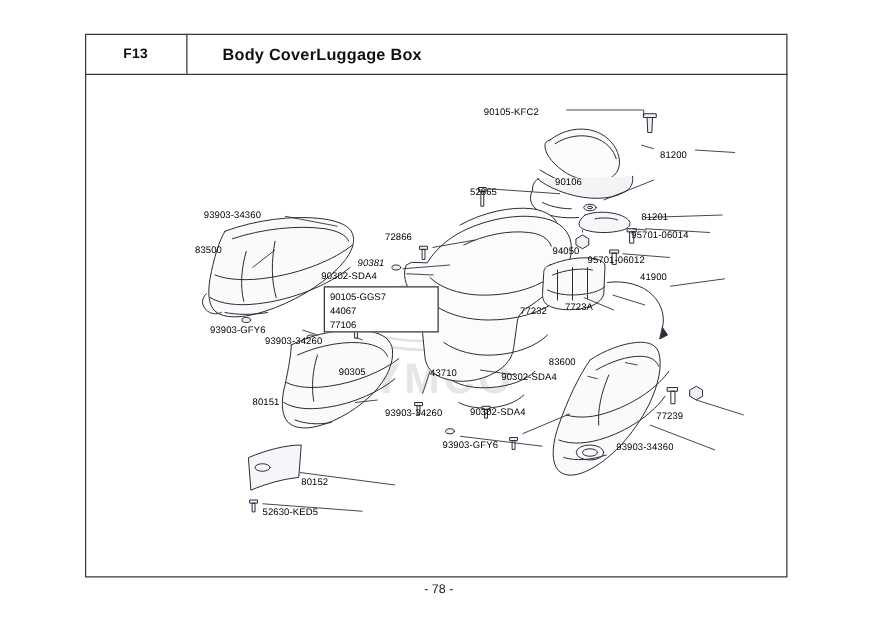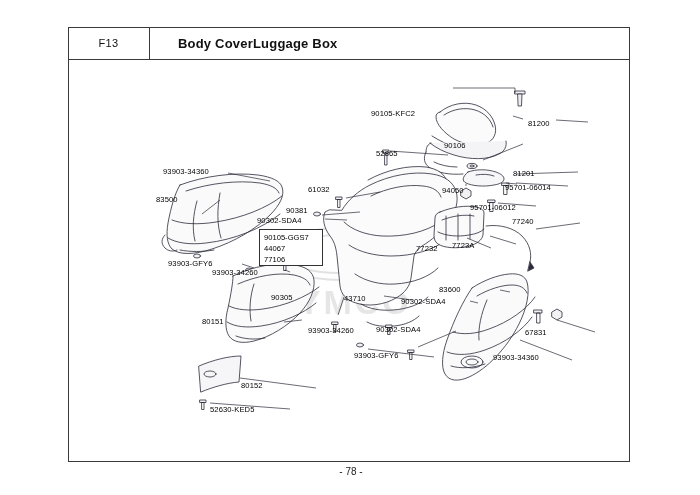--- a/index.html
+++ b/index.html
@@ -45,21 +45,21 @@
     width: 82px;
     height: 32px;
     border-right: 1px solid #3a3a3a;
     box-sizing: border-box;
     display: flex;
     align-items: center;
     justify-content: center;
   }
   .title-code {
     font-size: 11px;
-    font-weight: normal;
+    font-weight: bold;
     letter-spacing: 0.3px;
   }
   .title-text {
     position: absolute;
     left: 110px;
     top: 0;
     height: 32px;
     display: flex;
     align-items: center;
     font-size: 13px;
@@ -101,21 +101,21 @@
     font-family: "Liberation Sans", sans-serif;
     color: #000;
     white-space: nowrap;
     letter-spacing: 0.1px;
   }
   
   .callout {
     position: absolute;
     left: 259px;
     top: 229px;
-    width: 64px;
+    width: 92px;
     height: 37px;
     border: 1px solid #333;
     background: #ffffff;
     box-sizing: border-box;
     padding: 2px 0 0 4px;
   }
   .callout .ln {
     font-size: 7.6px;
     line-height: 11px;
     color: #000;
@@ -299,46 +299,46 @@
     </svg>
   </div>
 
   <div class="callout">
     <div class="ln">90105-GGS7</div>
     <div class="ln">44067</div>
     <div class="ln">77106</div>
   </div>
 
   <div id="labels">
-      <div class="lbl" style="left: 371px; top: 85px; margin-top: 24px;">90105-KFC2</div>
+      <div class="lbl" style="left: 387px; top: 85px;">90105-KFC2</div>
       <div class="lbl" style="left: 528px; top: 119px;">81200</div>
       <div class="lbl" style="left: 444px; top: 141px;">90106</div>
       <div class="lbl" style="left: 513px; top: 169px;">81201</div>
       <div class="lbl" style="left: 376px; top: 149px;">52865</div>
       <div class="lbl" style="left: 163px; top: 167px;">93903-34360</div>
-      <div class="lbl" style="left: 442px; top: 186px;">94050</div>
+      <div class="lbl" style="left: 442px; top: 196px;">94050</div>
       <div class="lbl" style="left: 505px; top: 183px;">95701-06014</div>
       <div class="lbl" style="left: 470px; top: 203px;">95701-06012</div>
       <div class="lbl" style="left: 156px; top: 195px;">83500</div>
-      <div class="lbl" style="left: 308px; top: 185px;">61032</div>
-      <div class="lbl" style="left: 286px; top: 206px;">90381</div>
+      <div class="lbl" style="left: 308px; top: 185px;">72866</div>
+      <div class="lbl" style="left: 286px; top: 206px; font-style: italic;">90381</div>
       <div class="lbl" style="left: 257px; top: 216px;">90302-SDA4</div>
-      <div class="lbl" style="left: 512px; top: 217px;">77240</div>
+      <div class="lbl" style="left: 512px; top: 217px;">41900</div>
       <div class="lbl" style="left: 452px; top: 241px;">7723A</div>
       <div class="lbl" style="left: 416px; top: 244px;">77232</div>
       <div class="lbl" style="left: 168px; top: 259px;">93903-GFY6</div>
       <div class="lbl" style="left: 212px; top: 268px;">93903-34260</div>
       <div class="lbl" style="left: 344px; top: 294px;">43710</div>
       <div class="lbl" style="left: 271px; top: 293px;">90305</div>
       <div class="lbl" style="left: 439px; top: 285px;">83600</div>
       <div class="lbl" style="left: 401px; top: 297px;">90302-SDA4</div>
       <div class="lbl" style="left: 202px; top: 317px;">80151</div>
       <div class="lbl" style="left: 308px; top: 326px;">93903-34260</div>
       <div class="lbl" style="left: 376px; top: 325px;">90302-SDA4</div>
-      <div class="lbl" style="left: 525px; top: 328px;">67831</div>
+      <div class="lbl" style="left: 525px; top: 328px;">77239</div>
       <div class="lbl" style="left: 354px; top: 351px;">93903-GFY6</div>
       <div class="lbl" style="left: 493px; top: 353px;">93903-34360</div>
       <div class="lbl" style="left: 241px; top: 381px;">80152</div>
       <div class="lbl" style="left: 210px; top: 405px;">52630-KED5</div>
     </div>
 
   <div class="page-number">- 78 -</div>
 </div>
 
 </body></html>

